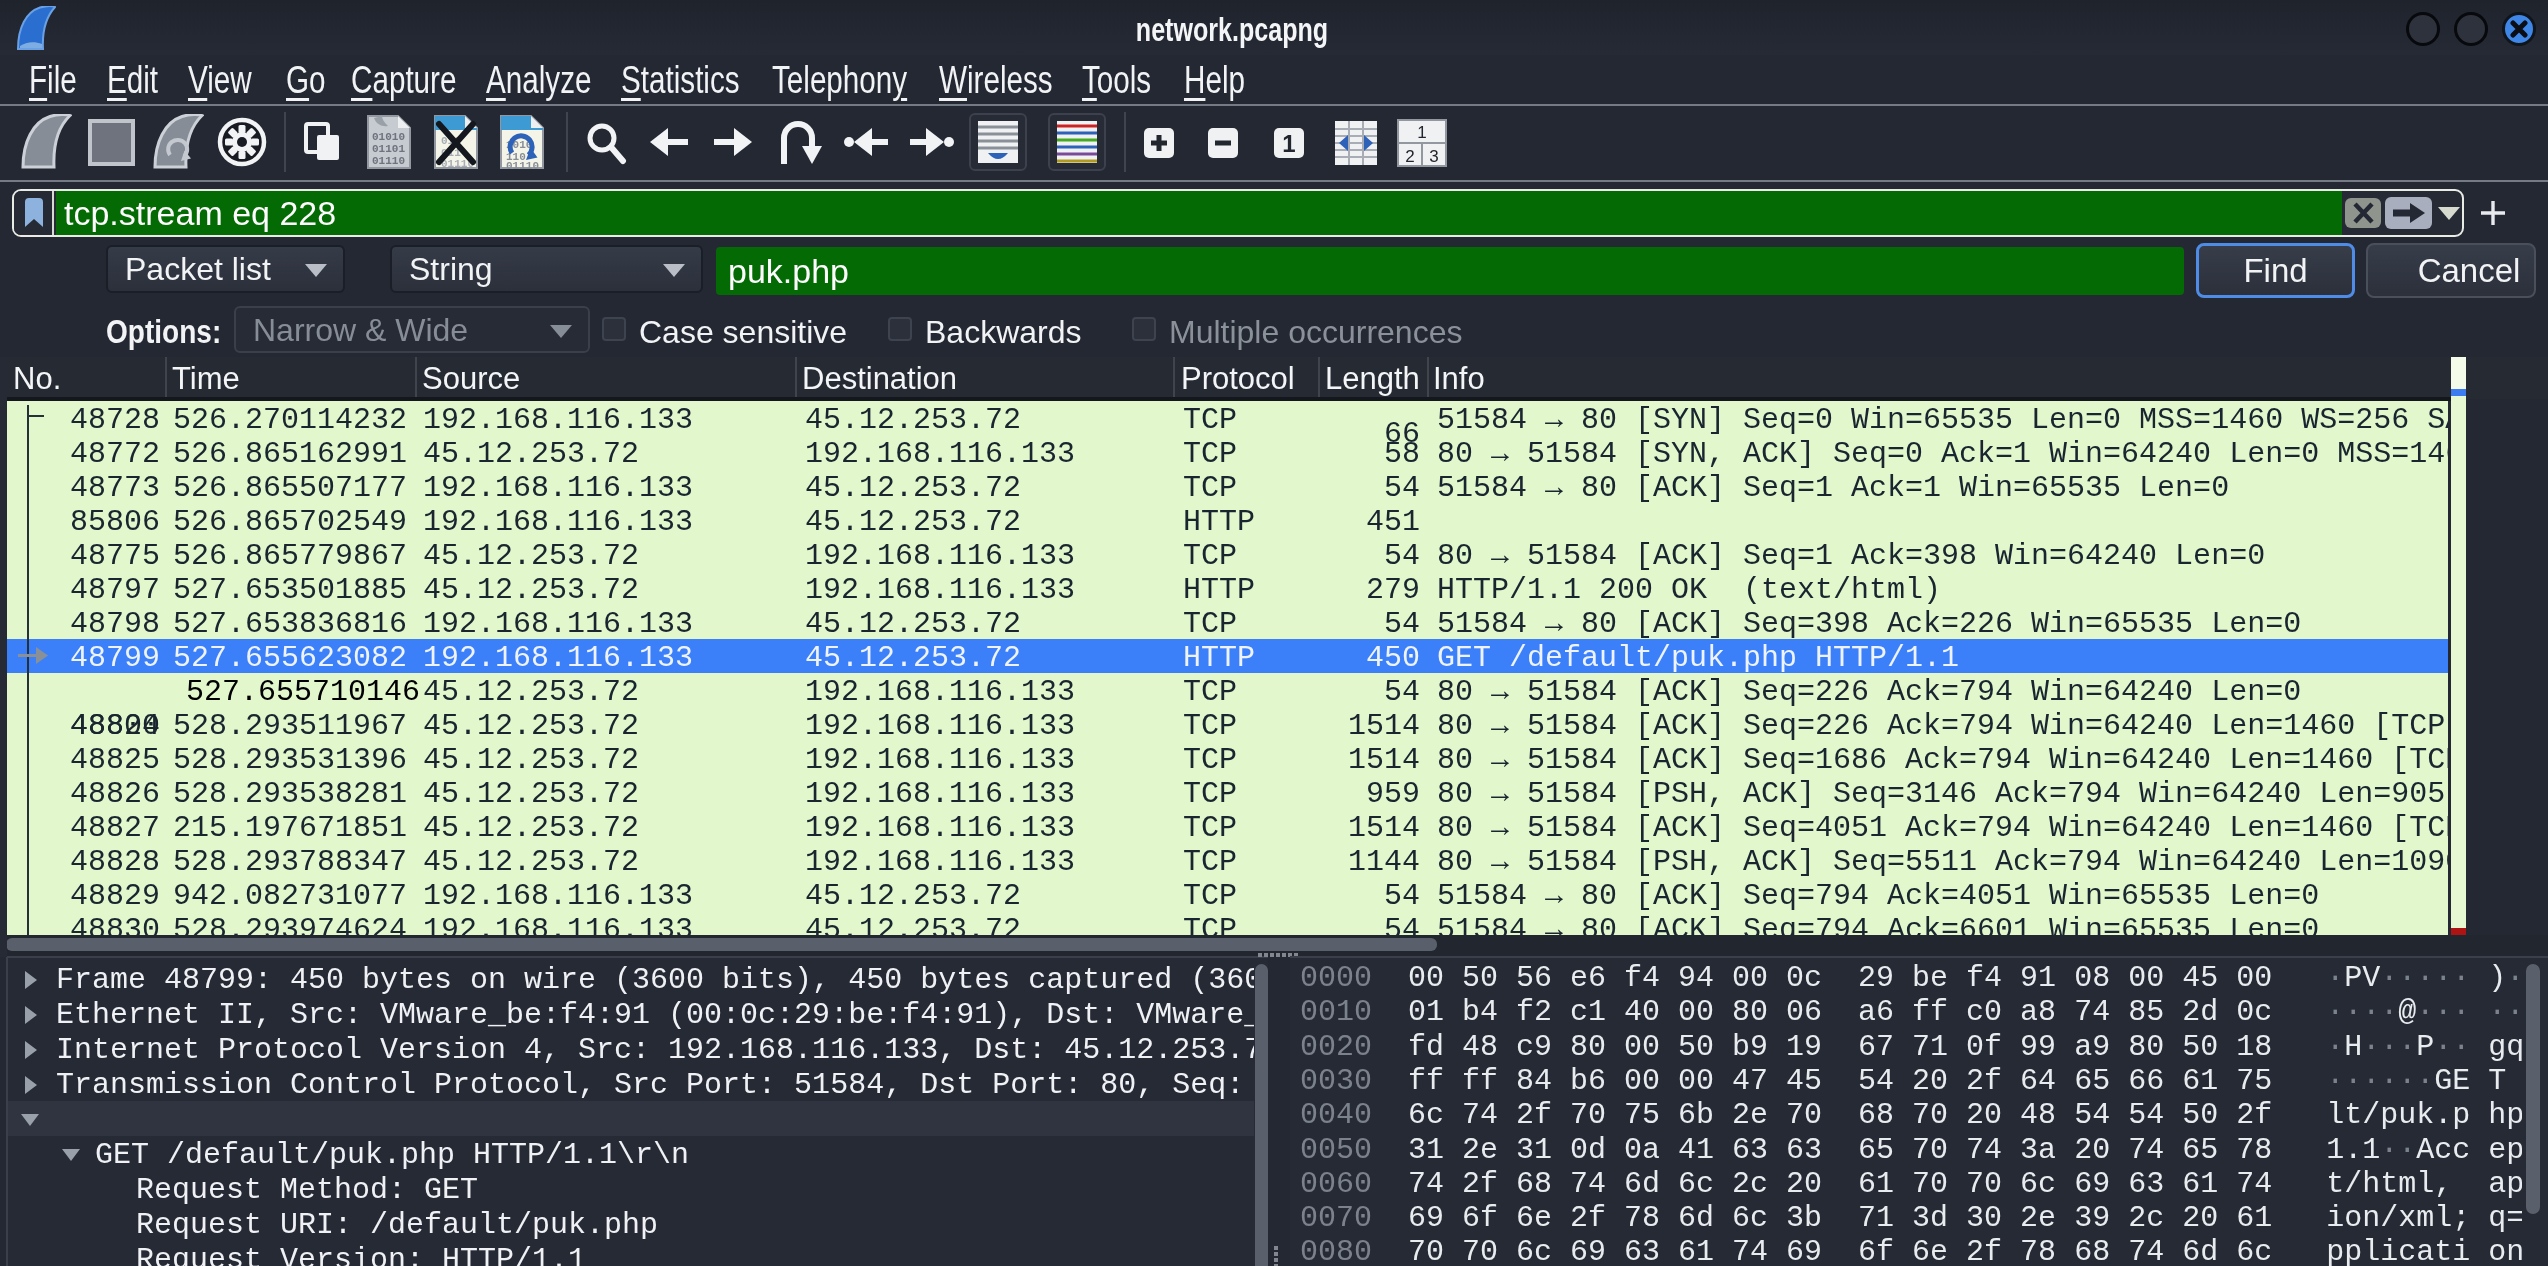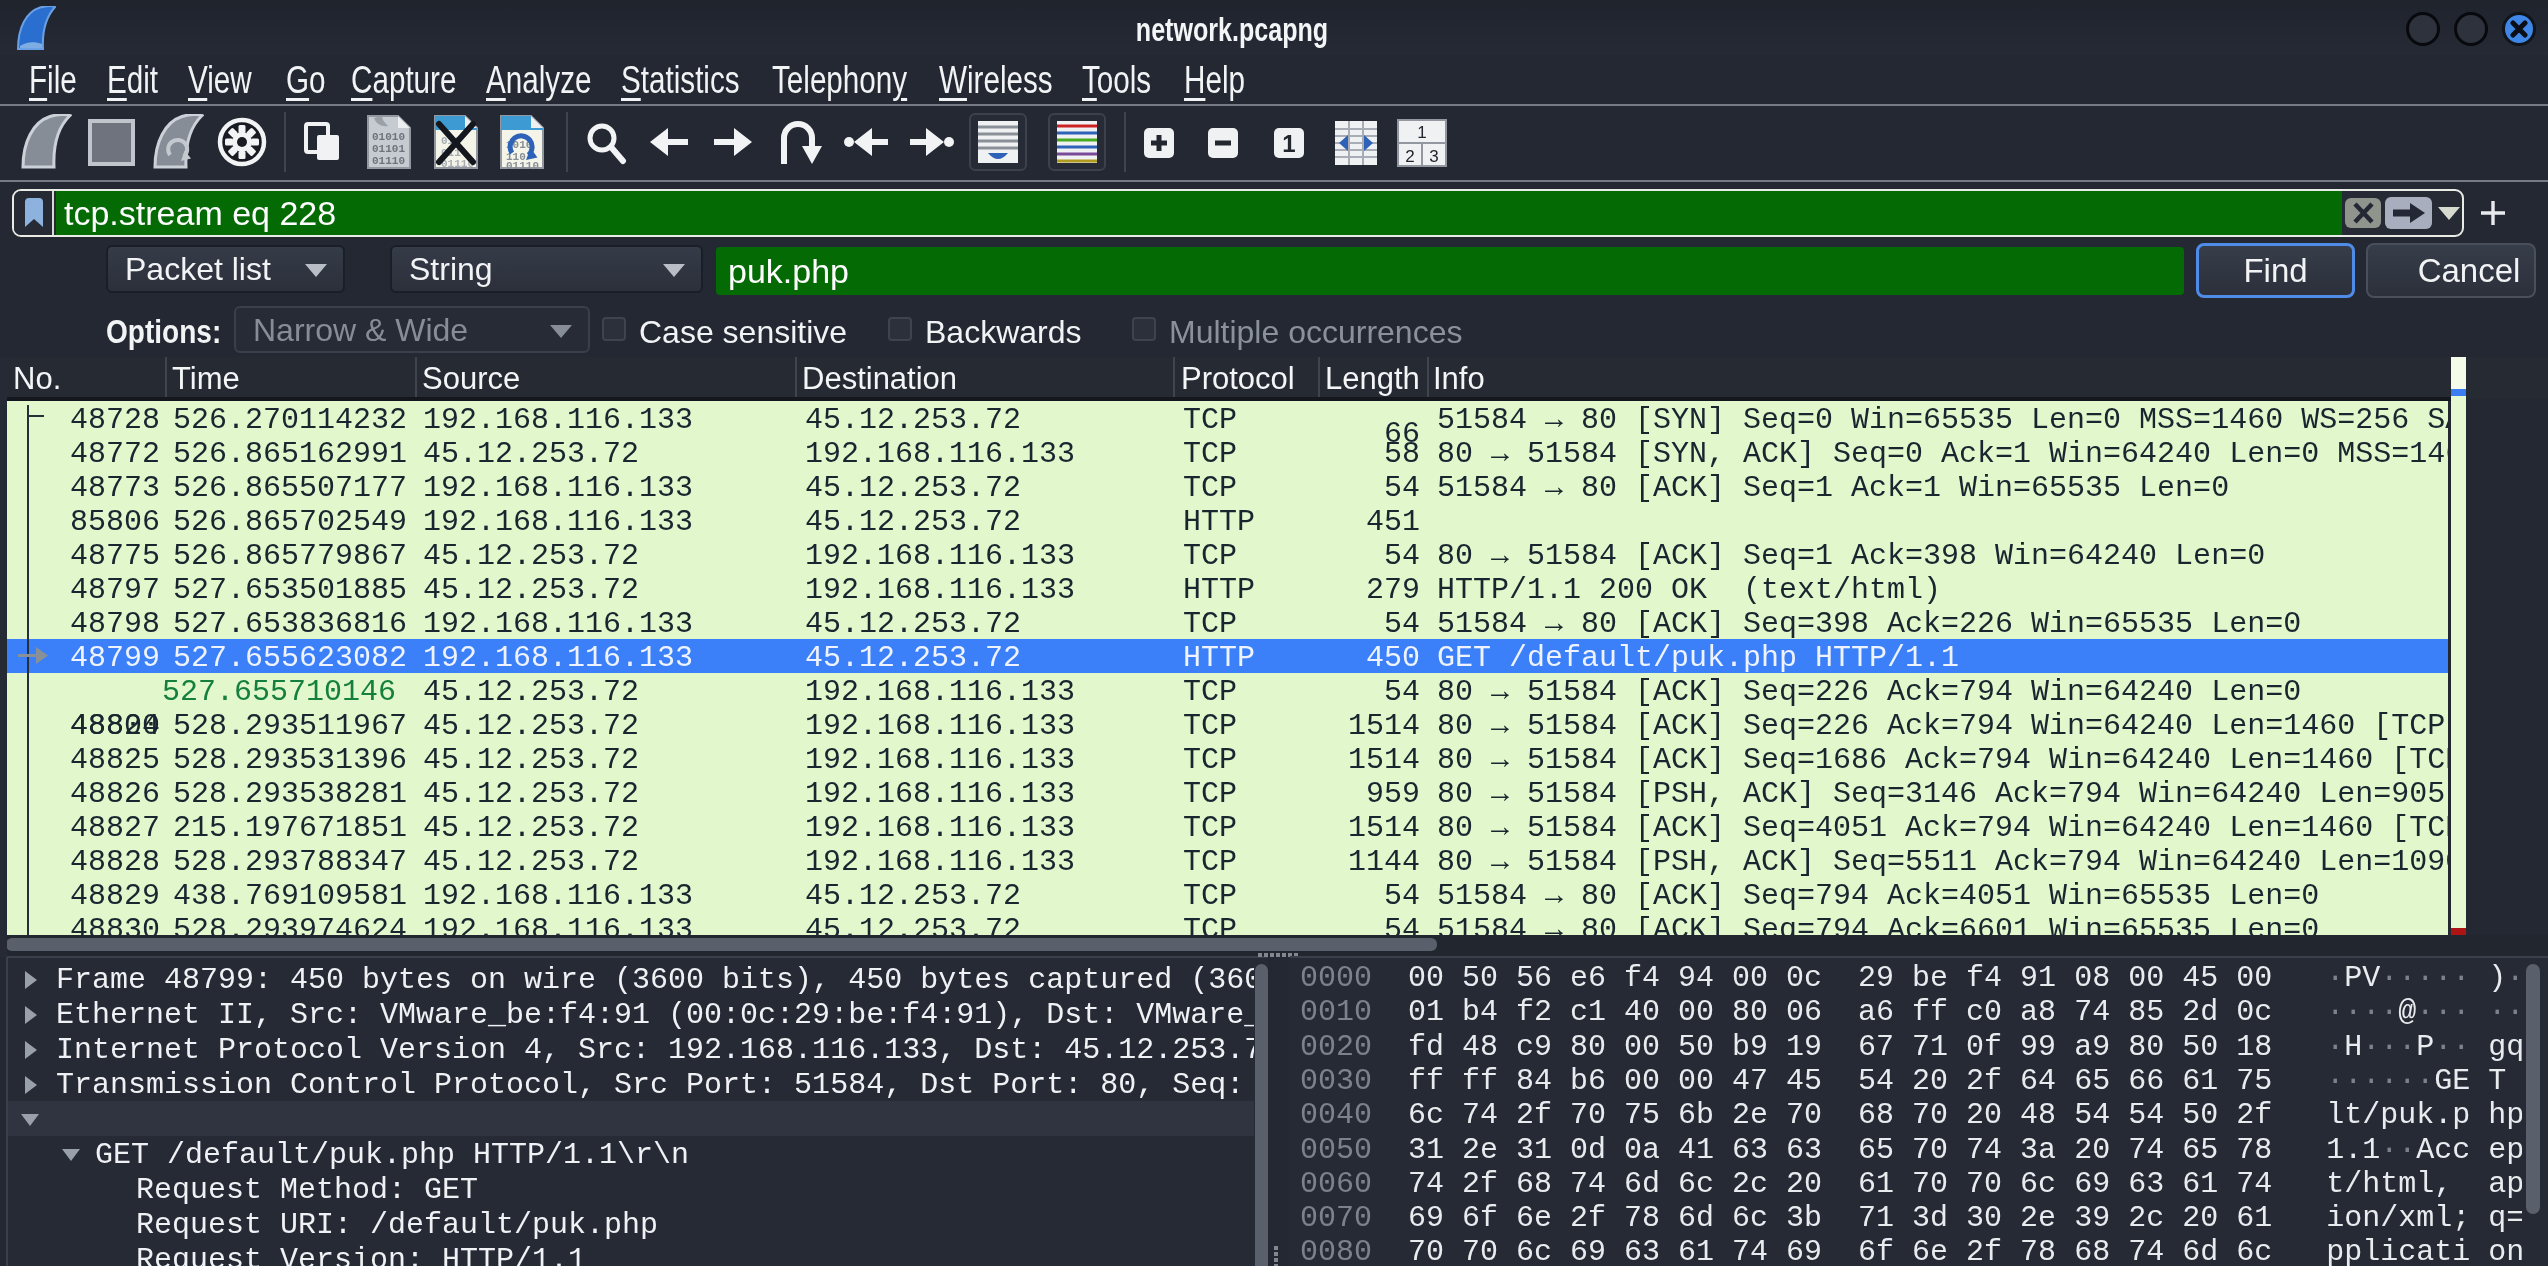--- a/index.html
+++ b/index.html
@@ -312,21 +312,21 @@
 <div class="cell" style="left:1437px;top:206px;color:#1a2530;">51584 → 80 [ACK] Seq=398 Ack=226 Win=65535 Len=0</div>
 <div class="abs" style="left:0;top:238px;width:2448px;height:34px;background:#3b80f8;"></div>
 <div class="cell" style="right:2288px;top:240px;color:#eef3ff;">48799</div>
 <div class="cell" style="left:173px;top:240px;color:#eef3ff;">527.655623082</div>
 <div class="cell" style="left:423px;top:240px;color:#eef3ff;">192.168.116.133</div>
 <div class="cell" style="left:805px;top:240px;color:#eef3ff;">45.12.253.72</div>
 <div class="cell" style="left:1183px;top:240px;color:#eef3ff;">HTTP</div>
 <div class="cell" style="right:1028px;top:240px;color:#eef3ff;">450</div>
 <div class="cell" style="left:1437px;top:240px;color:#eef3ff;">GET /default/puk.php HTTP/1.1 </div>
 <div class="cell" style="right:2288px;top:274px;color:#1a2530;margin-top:34px;">48800</div>
-<div class="cell" style="left:162px;top:274px;color:#15803d;">527.655710146</div>
+<div class="cell" style="left:186px;top:274px;color:#000000;">527.655710146</div>
 <div class="cell" style="left:423px;top:274px;color:#1a2530;">45.12.253.72</div>
 <div class="cell" style="left:805px;top:274px;color:#1a2530;">192.168.116.133</div>
 <div class="cell" style="left:1183px;top:274px;color:#1a2530;">TCP</div>
 <div class="cell" style="right:1028px;top:274px;color:#1a2530;">54</div>
 <div class="cell" style="left:1437px;top:274px;color:#1a2530;">80 → 51584 [ACK] Seq=226 Ack=794 Win=64240 Len=0</div>
 <div class="cell" style="right:2288px;top:308px;color:#1a2530;">48824</div>
 <div class="cell" style="left:173px;top:308px;color:#1a2530;">528.293511967</div>
 <div class="cell" style="left:423px;top:308px;color:#1a2530;">45.12.253.72</div>
 <div class="cell" style="left:805px;top:308px;color:#1a2530;">192.168.116.133</div>
 <div class="cell" style="left:1183px;top:308px;color:#1a2530;">TCP</div>
@@ -354,21 +354,21 @@
 <div class="cell" style="right:1028px;top:410px;color:#1a2530;">1514</div>
 <div class="cell" style="left:1437px;top:410px;color:#1a2530;">80 → 51584 [ACK] Seq=4051 Ack=794 Win=64240 Len=1460 [TCP segment of a reassembled PDU]</div>
 <div class="cell" style="right:2288px;top:444px;color:#1a2530;">48828</div>
 <div class="cell" style="left:173px;top:444px;color:#1a2530;">528.293788347</div>
 <div class="cell" style="left:423px;top:444px;color:#1a2530;">45.12.253.72</div>
 <div class="cell" style="left:805px;top:444px;color:#1a2530;">192.168.116.133</div>
 <div class="cell" style="left:1183px;top:444px;color:#1a2530;">TCP</div>
 <div class="cell" style="right:1028px;top:444px;color:#1a2530;">1144</div>
 <div class="cell" style="left:1437px;top:444px;color:#1a2530;">80 → 51584 [PSH, ACK] Seq=5511 Ack=794 Win=64240 Len=1090</div>
 <div class="cell" style="right:2288px;top:478px;color:#1a2530;">48829</div>
-<div class="cell" style="left:173px;top:478px;color:#1a2530;">438.769109581</div>
+<div class="cell" style="left:173px;top:478px;color:#1a2530;">942.082731077</div>
 <div class="cell" style="left:423px;top:478px;color:#1a2530;">192.168.116.133</div>
 <div class="cell" style="left:805px;top:478px;color:#1a2530;">45.12.253.72</div>
 <div class="cell" style="left:1183px;top:478px;color:#1a2530;">TCP</div>
 <div class="cell" style="right:1028px;top:478px;color:#1a2530;">54</div>
 <div class="cell" style="left:1437px;top:478px;color:#1a2530;">51584 → 80 [ACK] Seq=794 Ack=4051 Win=65535 Len=0</div>
 <div class="cell" style="right:2288px;top:512px;color:#1a2530;">48830</div>
 <div class="cell" style="left:173px;top:512px;color:#1a2530;">528.293974624</div>
 <div class="cell" style="left:423px;top:512px;color:#1a2530;">192.168.116.133</div>
 <div class="cell" style="left:805px;top:512px;color:#1a2530;">45.12.253.72</div>
 <div class="cell" style="left:1183px;top:512px;color:#1a2530;">TCP</div>

